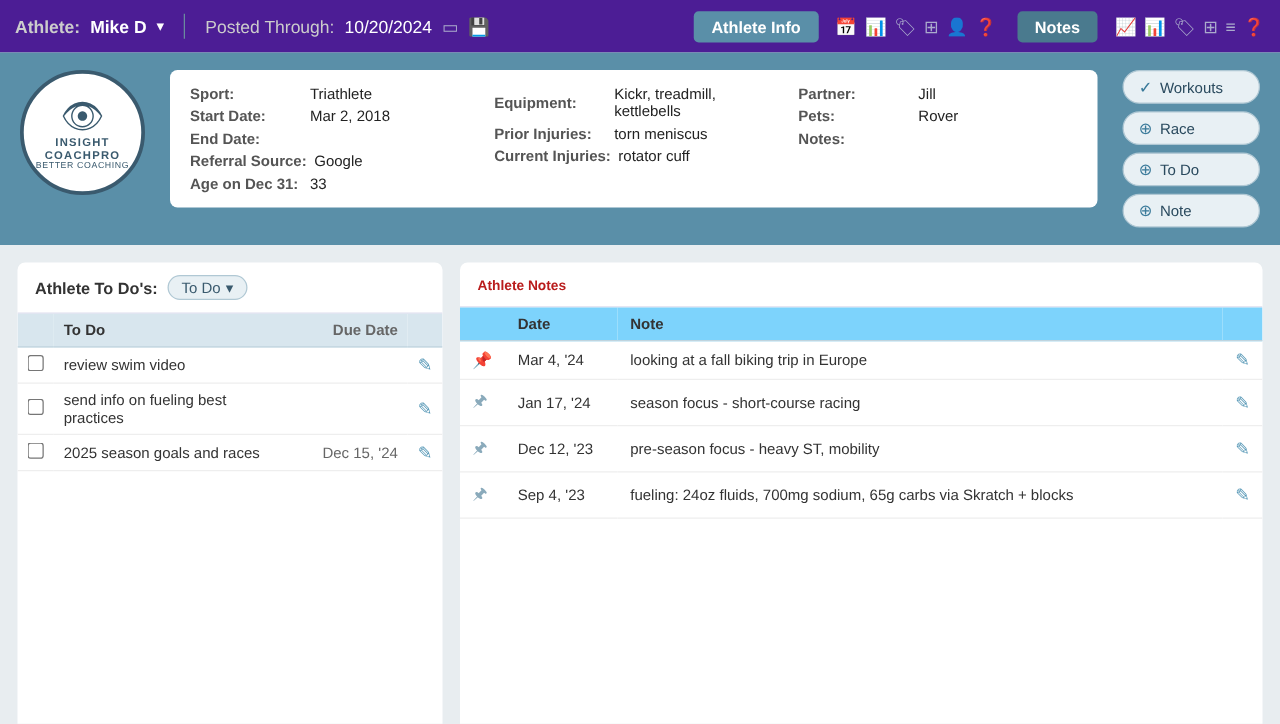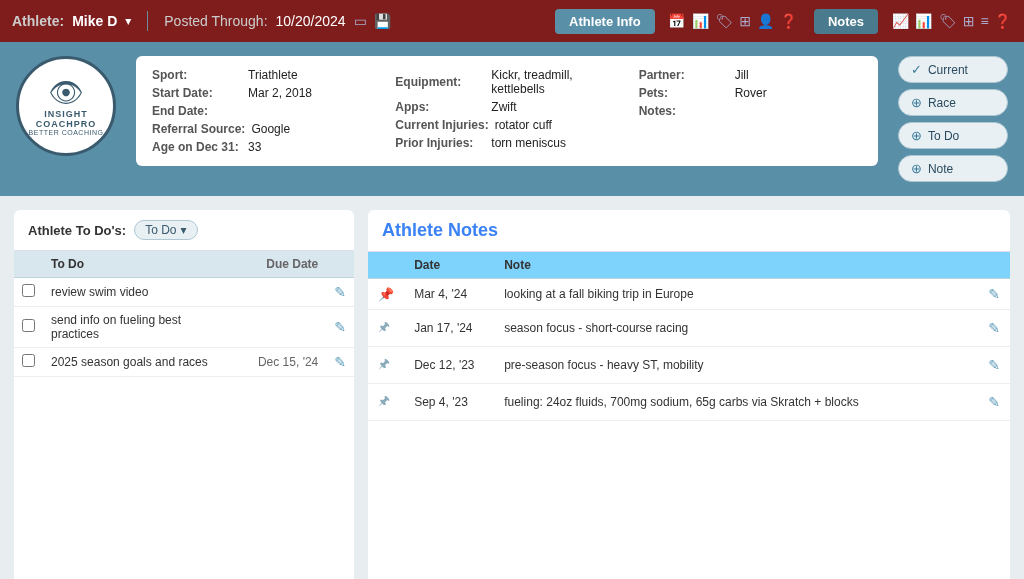--- a/index.html
+++ b/index.html
@@ -1,20 +1,20 @@
 <!DOCTYPE html>
 <html><head>
   <meta charset="utf-8">
   <style>
     * { box-sizing: border-box; margin: 0; padding: 0; }
     body { font-family: Arial, sans-serif; font-size: 13px; background: #e8edf0; width: 1024px; height: 579px; overflow: hidden; }
 
     
     .top-bar {
-      background: #7f1d1d;
+      background: #4c1d95;
       color: white;
       height: 42px;
       display: flex;
       align-items: center;
       padding: 0 12px;
       gap: 8px;
     }
     .top-bar-athlete-label { font-weight: bold; font-size: 14px; color: #ccc; }
     .top-bar-athlete-name { font-weight: bold; font-size: 14px; color: white; }
     .top-bar-dropdown { background: transparent; border: none; color: white; font-size: 12px; cursor: pointer; }
@@ -158,21 +158,21 @@
     .notes-panel {
       background: white;
       border-radius: 6px;
       flex: 1;
       overflow: hidden;
     }
     .notes-header {
       padding: 10px 14px;
       border-bottom: 1px solid #dde;
     }
-    .notes-header-title { font-weight: bold; font-size: 18px; color: #3b82f6; }
+    .notes-header-title { font-weight: bold; font-size: 11px; color: #b91c1c; }
     .notes-table { width: 100%; border-collapse: collapse; }
     .notes-table thead tr { background: #7dd3fc; }
     .notes-table th { padding: 6px 10px; text-align: left; font-size: 12px; color: #333; font-weight: bold; border-bottom: 1px solid #c0d4de; }
     .notes-table td { padding: 7px 10px; font-size: 12px; color: #333; border-bottom: 1px solid #eee; vertical-align: middle; }
     .notes-table .col-pin { width: 20px; }
     .notes-table .col-date { width: 90px; }
     .notes-table .col-edit { width: 24px; text-align: right; }
     .pin-icon { color: #4a7a9a; font-size: 13px; }
     .pin-outline { color: #8aaabb; font-size: 13px; }
   </style>
@@ -241,30 +241,26 @@
         <span class="info-value">33</span>
       </div>
     </div>
 
     <div class="info-col">
       <div class="info-row">
         <span class="info-label">Equipment:</span>
         <span class="info-value">Kickr, treadmill, kettlebells</span>
       </div>
       <div class="info-row">
-        <span class="info-label">Apps:</span>
-        <span class="info-value">Zwift</span>
+        <span class="info-label">Prior Injuries:</span>
+        <span class="info-value">torn meniscus</span>
       </div>
       <div class="info-row">
         <span class="info-label">Current Injuries:</span>
         <span class="info-value">rotator cuff</span>
-      </div>
-      <div class="info-row">
-        <span class="info-label">Prior Injuries:</span>
-        <span class="info-value">torn meniscus</span>
       </div>
     </div>
 
     <div class="info-col">
       <div class="info-row">
         <span class="info-label">Partner:</span>
         <span class="info-value">Jill</span>
       </div>
       <div class="info-row">
         <span class="info-label">Pets:</span>
@@ -273,21 +269,21 @@
       <div class="info-row">
         <span class="info-label">Notes:</span>
         <span class="info-value"></span>
       </div>
     </div>
   </div>
 
   <div class="profile-right-actions">
     <button class="action-btn checkmark-btn">
       <span class="btn-icon">✓</span>
-      <span>Current</span>
+      <span>Workouts</span>
     </button>
     <button class="action-btn">
       <span class="btn-icon">⊕</span>
       <span>Race</span>
     </button>
     <button class="action-btn">
       <span class="btn-icon">⊕</span>
       <span>To Do</span>
     </button>
     <button class="action-btn">

